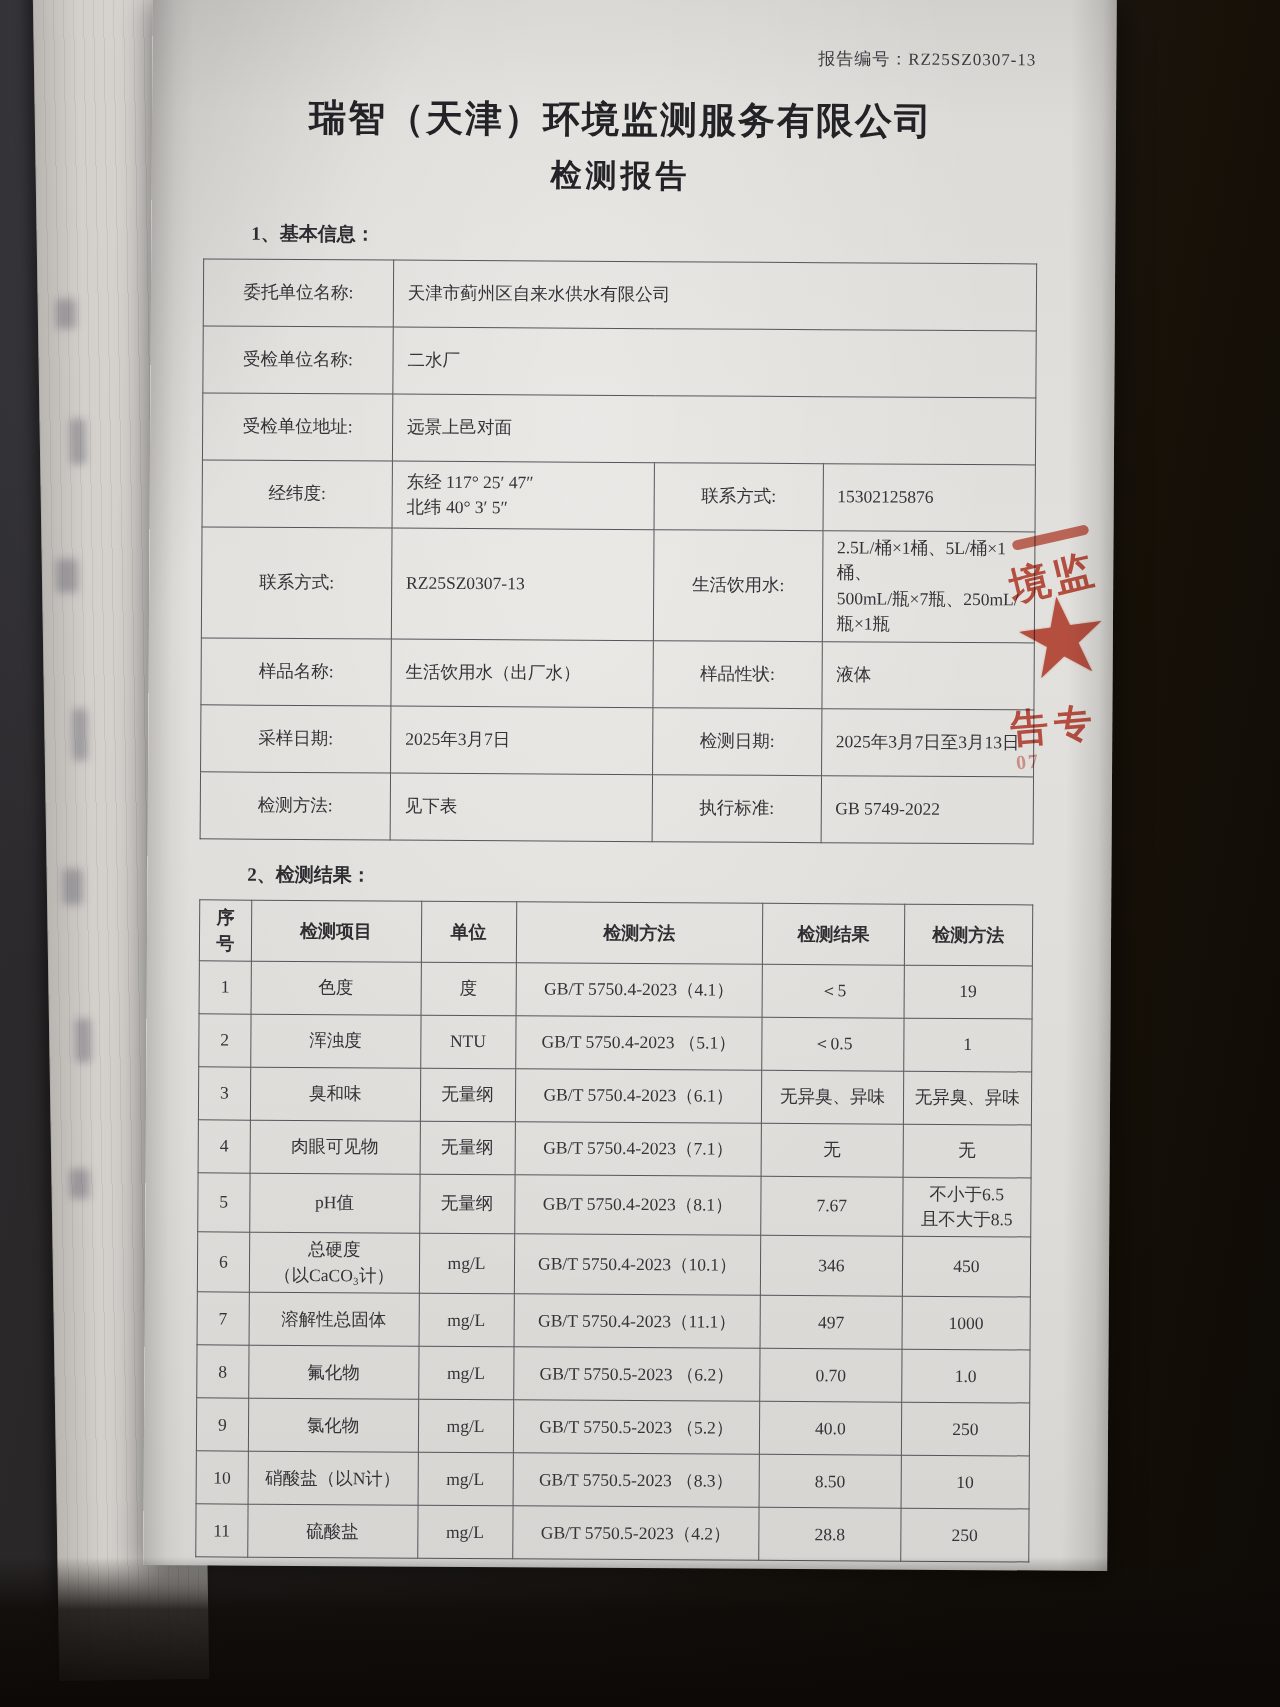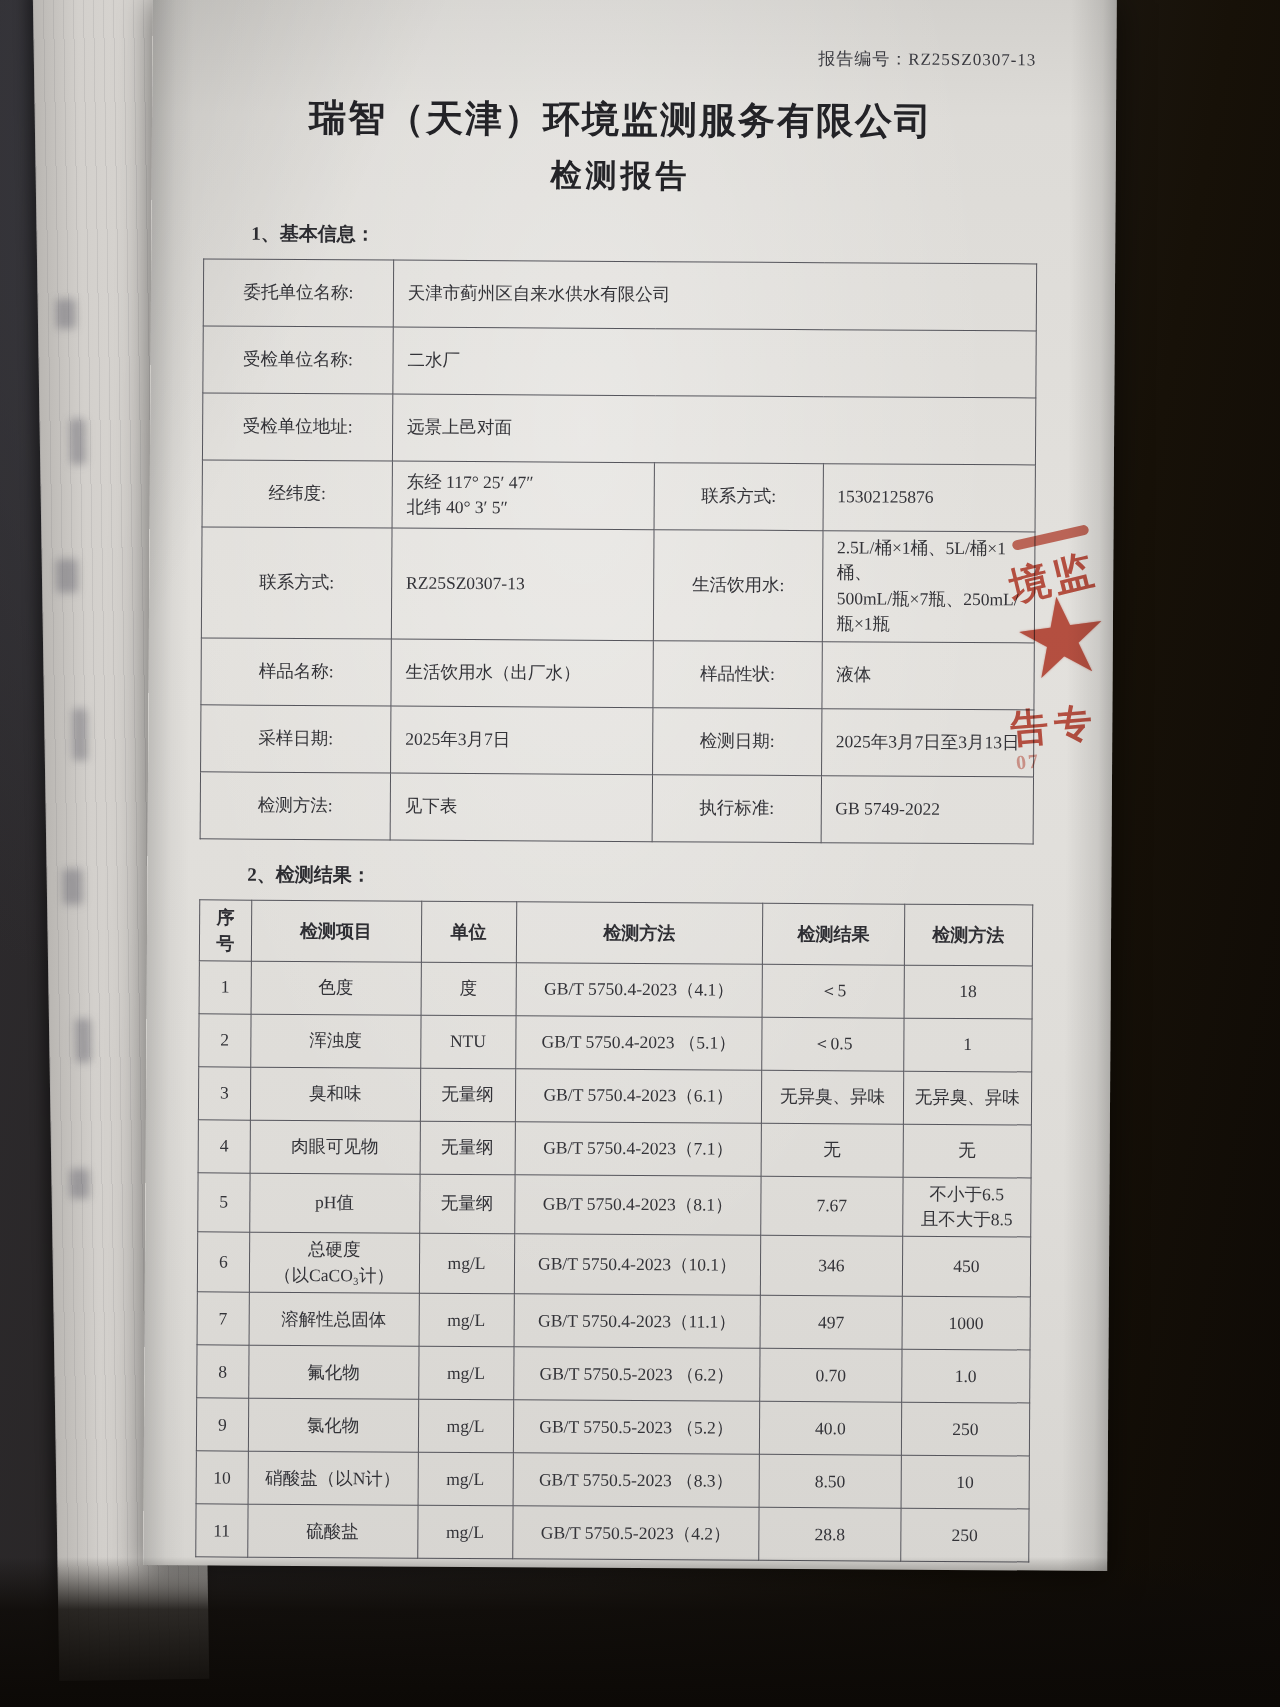--- a/index.html
+++ b/index.html
@@ -210,21 +210,21 @@
               <th>检测方法</th>
             </tr>
           </thead>
         <tbody>
             <tr>
               <td>1</td>
               <td>色度</td>
               <td>度</td>
               <td>GB/T 5750.4-2023（4.1）</td>
               <td>＜5</td>
-              <td>18</td>
+              <td>19</td>
             </tr>
             <tr>
               <td>2</td>
               <td>浑浊度</td>
               <td>NTU</td>
               <td>GB/T 5750.4-2023 （5.1）</td>
               <td>＜0.5</td>
               <td>1</td>
             </tr>
             <tr>

